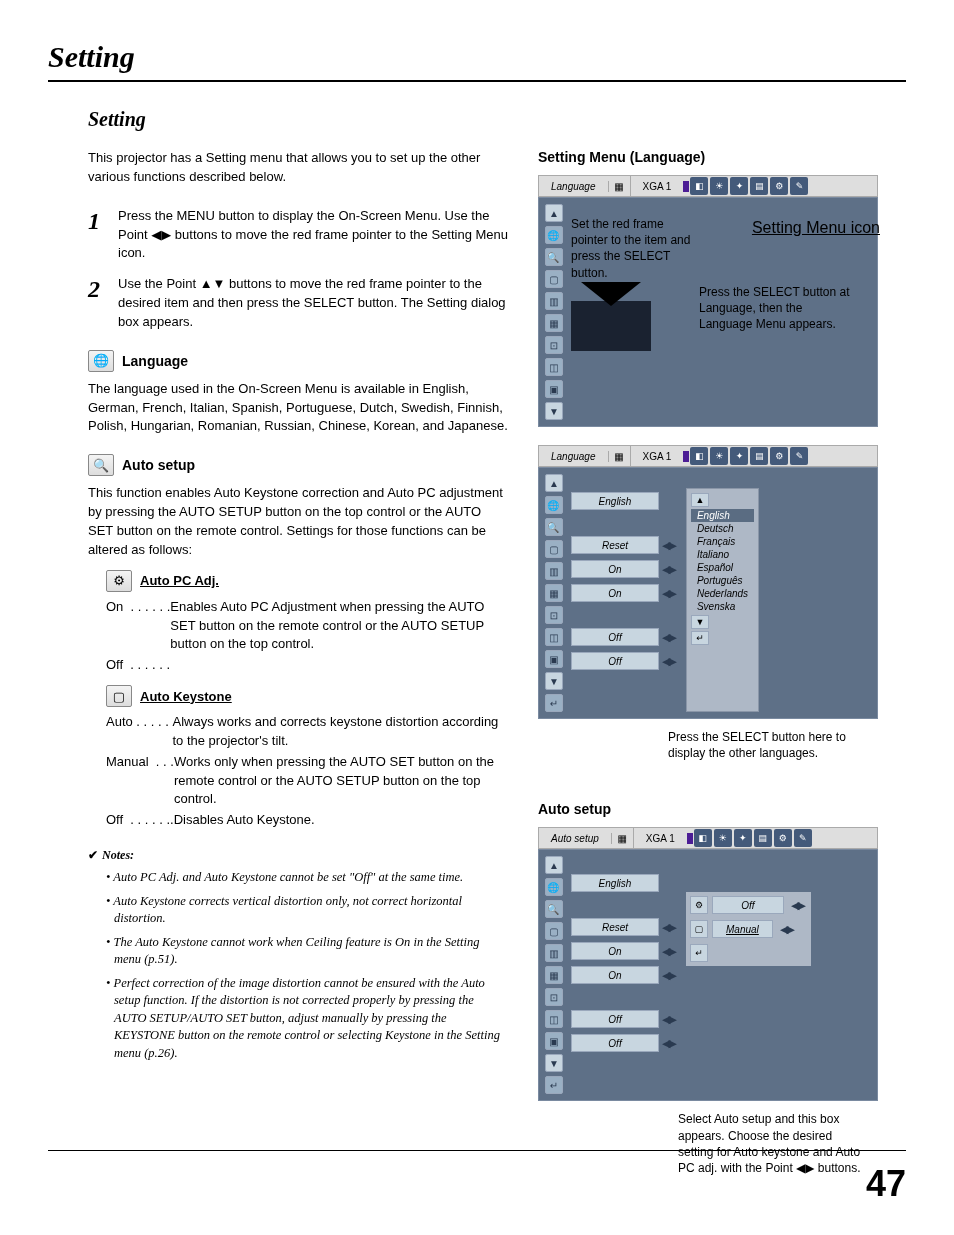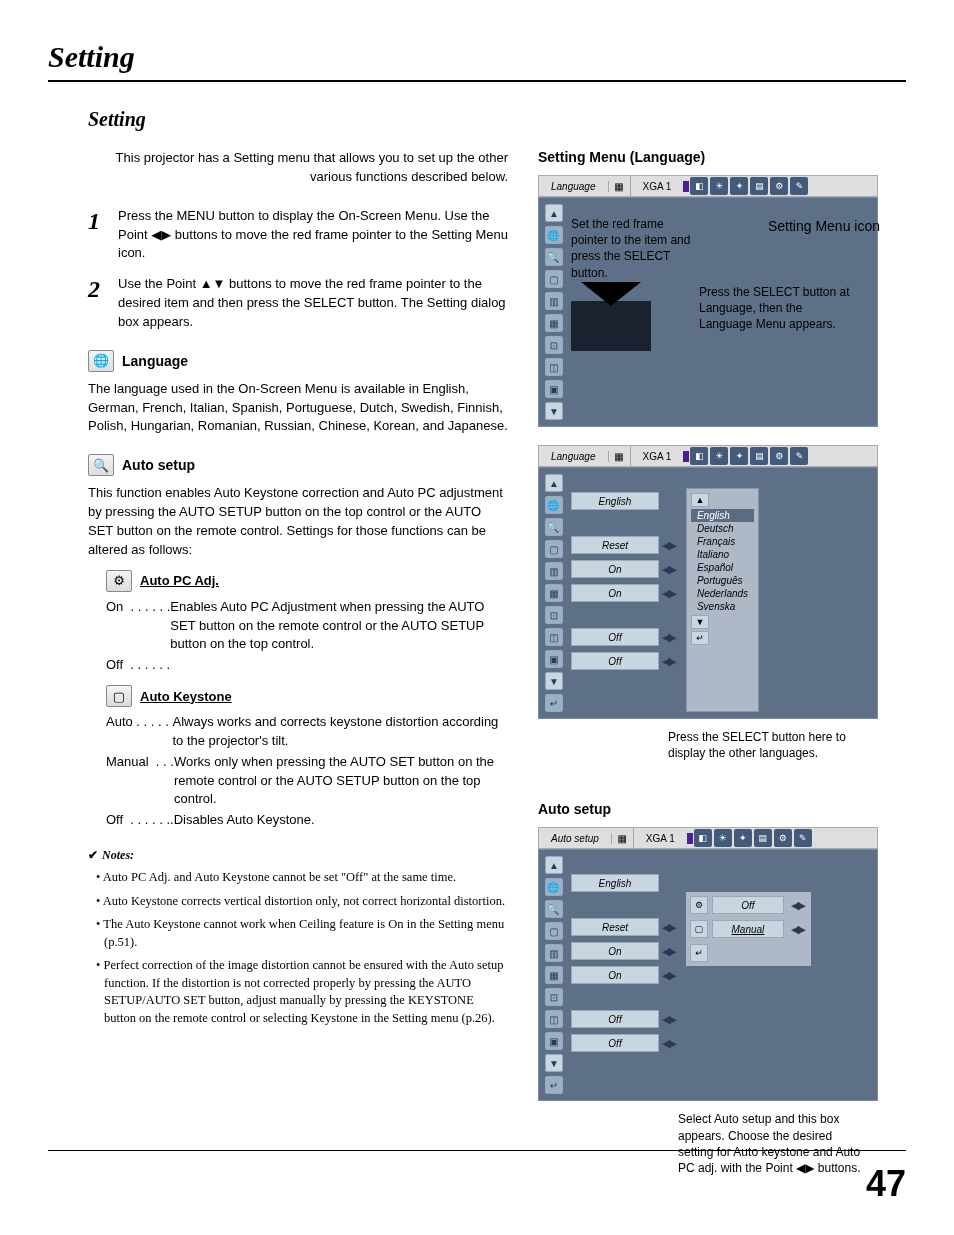--- a/index.html
+++ b/index.html
@@ -25,21 +25,21 @@
     font-family: Georgia, 'Times New Roman', serif;
     font-style: italic;
     font-weight: bold;
     font-size: 20px;
     margin-left: 40px;
     margin-bottom: 18px;
   }
   .columns { display: flex; gap: 30px; margin-left: 40px; }
   .col-left { width: 420px; }
   .col-right { width: 340px; }
-  .intro { line-height: 1.45; margin-bottom: 20px; text-align: right; }
+  .intro { line-height: 1.45; margin-bottom: 20px; }
   .step { display: flex; margin-bottom: 12px; }
   .step-num {
     font-family: Georgia, 'Times New Roman', serif;
     font-style: italic;
     font-weight: bold;
     font-size: 24px;
     width: 30px;
     flex-shrink: 0;
     line-height: 1;
     padding-top: 2px;
@@ -54,21 +54,21 @@
   .sub-head { font-weight: bold; font-size: 14px; }
   .para { line-height: 1.45; margin-bottom: 10px; }
   .sub-sub-row { display:flex; align-items:center; gap:8px; margin-left:18px; margin-top:10px; margin-bottom:6px; }
   .sub-sub-row .square-icon { width:26px; height:22px; border:1px solid #888; border-radius:2px; background:linear-gradient(#f4f4f4,#ddd); display:flex;align-items:center;justify-content:center;}
   .sub-sub-head { font-weight: bold; text-decoration: underline; font-size: 13px; }
   .opt-row { display:flex; margin-left:18px; line-height:1.45; margin-bottom:2px; }
   .opt-label { white-space: pre; }
   .opt-desc { flex:1; }
   .notes-head { display:flex; align-items:center; gap:4px; font-family: Georgia,'Times New Roman',serif; font-style:italic; font-weight:bold; font-size:12px; margin-top:18px; margin-bottom:6px; }
   .notes-head::before { content:"✔"; font-style:normal; font-weight:bold; }
-  .note-item { font-family: Georgia,'Times New Roman',serif; font-size:12.5px; line-height:1.4; margin-left:8px; margin-bottom:6px; text-indent:-8px; padding-left:8px;}
+  .note-item { font-family: Georgia,'Times New Roman',serif; font-style:italic; font-size:12.5px; line-height:1.4; margin-left:18px; margin-bottom:6px; text-indent:-8px; padding-left:8px;}
   .note-item::before { content:"• "; }
   .right-title { font-weight:bold; font-size:14px; margin-bottom:10px; }
   .osd-box { margin-bottom: 10px; }
   .osd-topbar { display:flex; align-items:center; background:#dedede; border:1px solid #aaa; height:22px; font-size:10px; }
   .osd-topbar-label { padding: 0 12px; border-right:1px solid #aaa; font-style:italic;}
   .osd-topbar-ico { width:22px; height:20px; border-right:1px solid #aaa; display:flex;align-items:center;justify-content:center;}
   .osd-topbar-mid { padding:0 12px; border-right:6px solid #4c1d95;}
   .osd-topbar-icons { display:flex; }
   .osd-topbar-icons .sq { width:18px; height:18px; margin:1px; background:#445a7a; border-radius:2px; display:flex;align-items:center;justify-content:center; color:#fff; font-size:9px;}
   .osd-body { display:flex; background:#5e7087; border:1px solid #7a8aa0; padding:6px; gap:8px; min-height:120px;}
@@ -90,21 +90,21 @@
   .lang-pop .arrow-sq { width:18px;height:14px;background:#c8d6e0;border:1px solid #9aa8bc;display:flex;align-items:center;justify-content:center;font-size:9px;margin-bottom:2px;}
   .right-callout { font-size:12px; line-height:1.35; margin-top:6px; margin-left:130px;}
   .page-num { position:absolute; bottom:30px; right:48px; font-size:36px; font-weight:bold; }
   .hr-bottom { position:absolute; bottom:84px; left:48px; right:48px; border:none; border-top:1px solid #000;}
   .tri-lr::before { content:"◀▶"; font-size:11px; letter-spacing:-2px;}
   .osd-inner-box { background:#aeb8c6; padding:4px; display:flex; flex-direction:column; gap:6px;}
   .osd-inner-row { display:flex; align-items:center; gap:4px;}
   .osd-mini-icon { width:18px;height:18px;background:#c8d6e0;border:1px solid #9aa8bc;display:flex;align-items:center;justify-content:center;font-size:9px;}
   .right-callout2 { font-size:12px; line-height:1.35; margin-top:4px; margin-left:140px; width:190px;}
   .rel { position: relative; }
-  .setting-icon-label { position:absolute; top:42px; right:-2px; font-size:14px;}
+  .setting-icon-label { position:absolute; top:42px; right:-2px; font-size:16px;text-decoration:underline;}
 </style>
 </head>
 <body>
 
 <div class="page-title">Setting</div>
 <hr class="hr-top">
 
 <div class="section-title">Setting</div>
 
 <div class="columns">
@@ -342,21 +342,21 @@
             </div>
         </div>
         <div class="osd-inner-box" style="margin-top:36px; height:fit-content;">
           <div class="osd-inner-row">
             <div class="osd-mini-icon">⚙</div>
             <div class="osd-cell" style="width:72px;">Off</div>
             <span class="osd-cell-arrows tri-lr"></span>
           </div>
           <div class="osd-inner-row">
             <div class="osd-mini-icon">▢</div>
-            <div class="osd-cell" style="width:72px;text-decoration:underline;">Manual</div>
+            <div class="osd-cell" style="width:61px;text-decoration:underline;">Manual</div>
             <span class="osd-cell-arrows tri-lr"></span>
           </div>
           <div class="osd-inner-row">
             <div class="osd-mini-icon">↵</div>
           </div>
         </div>
       </div>
     </div>
     <div class="right-callout2">Select Auto setup and this box appears. Choose the desired setting for Auto keystone and Auto PC adj. with the Point ◀▶ buttons.</div>
   </div>

